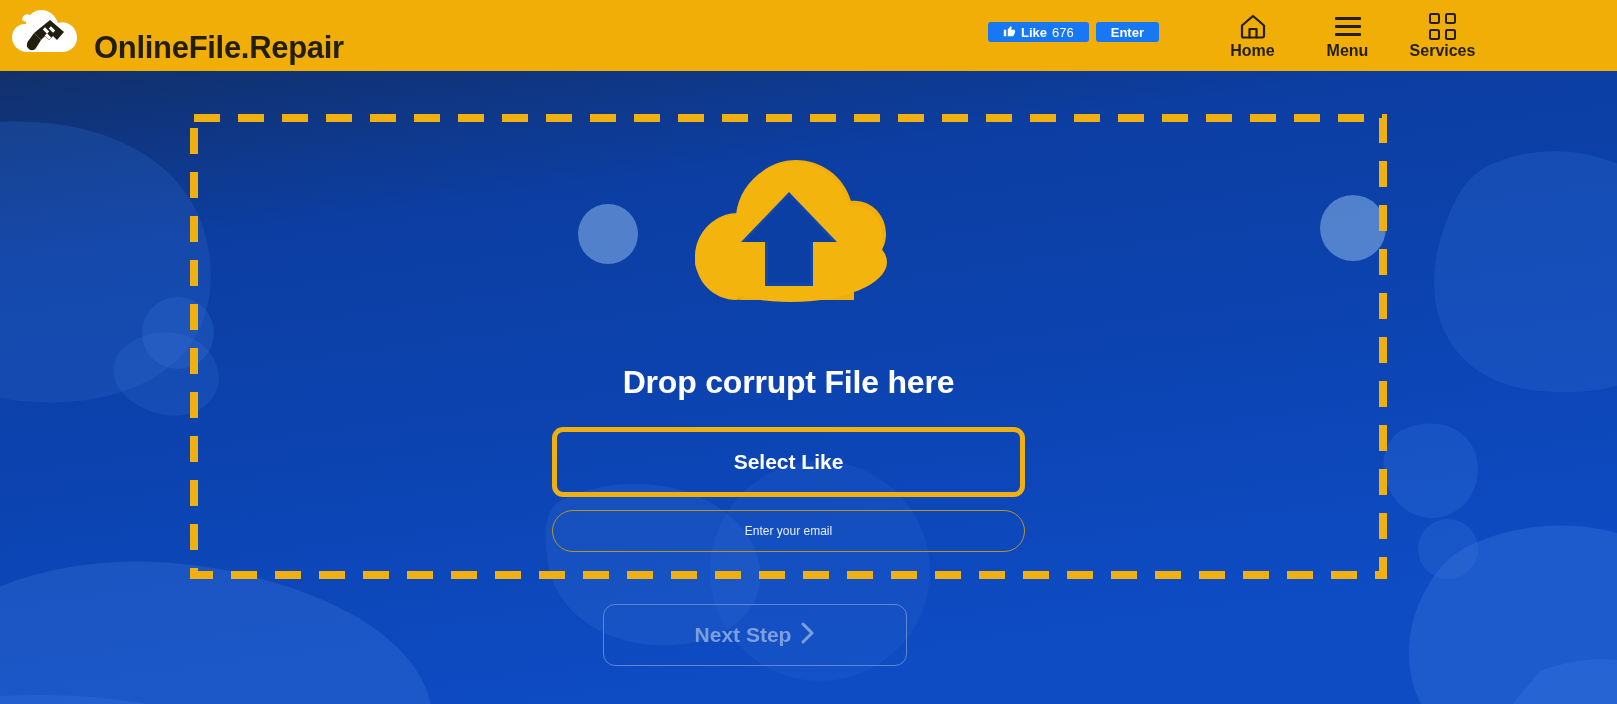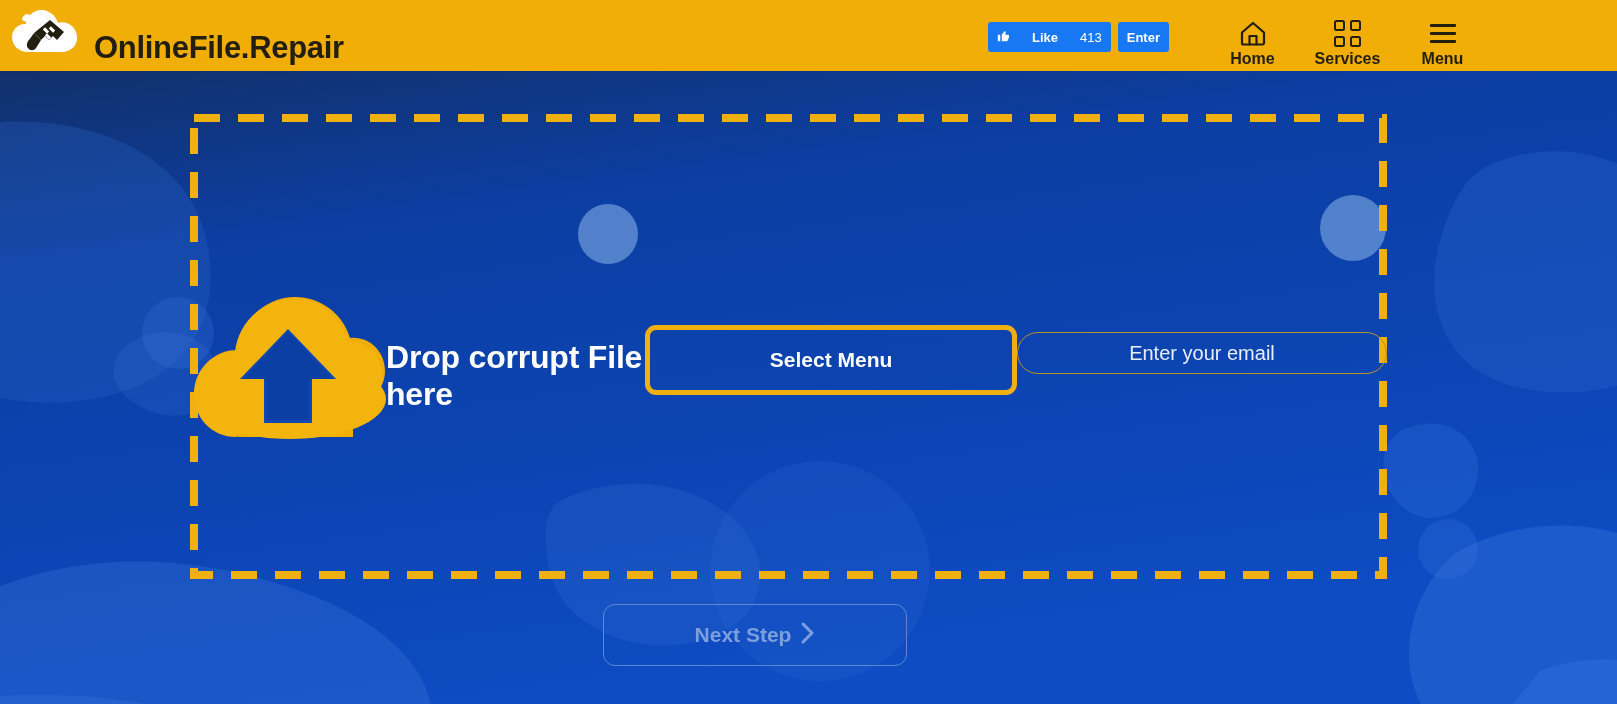--- a/index.html
+++ b/index.html
@@ -59,25 +59,25 @@
     display: flex;
     gap: 7px;
     align-items: center;
   }
   .fb-like, .fb-share {
     background: #1877f2;
     border-radius: 3px;
     color: #fff;
     font-size: 13px;
     font-weight: bold;
-    height: 30px;
-    display: flex;
-    align-items: center;
-    padding: 0 9px;
-    gap: 22px;
+    height: 20px;
+    display: flex;
+    align-items: center;
+    padding: 0 15px;
+    gap: 5px;
     cursor: pointer;
     border: none;
     font-family: "Liberation Sans", sans-serif;
   }
   .fb-like .count { font-weight: normal; }
   .thumb { display: block; }
 
   .navset {
     position: absolute;
     left: 1205px;
@@ -86,21 +86,21 @@
     display: flex;
     align-items: center;
     gap: 0px;
   }
   .nav-item {
     width: 95px;
     height: 62px;
     display: flex;
     flex-direction: column;
     align-items: center;
-    justify-content: flex-end;
+    justify-content: center;
     gap: 3px;
     cursor: pointer;
     color: #231f10;
   }
   .nav-item .nav-label {
     font-size: 16px;
     font-weight: bold;
     color: #231f10;
     line-height: 1;
   }
@@ -135,21 +135,21 @@
     width: 1197px;
     height: 465px;
     z-index: 10;
   }
   .dash-svg { position: absolute; inset: 0; }
 
   .dz-inner {
     position: absolute;
     inset: 0;
     display: flex;
-    flex-direction: row;
+    flex-direction: column;
     align-items: center;
   }
 
   .cloud-wrap { margin-top: 40px; }
 
   .drop-title {
     margin-top: 58px;
     font-size: 32px;
     font-weight: bold;
     color: #ffffff;
@@ -174,21 +174,21 @@
   }
 
   .email-input {
     margin-top: 13px;
     width: 473px;
     height: 42px;
     border: 1.5px solid #b99328;
     border-radius: 21px;
     background: transparent;
     color: #e8eef9;
-    font-size: 20px;
+    font-size: 12px;
     text-align: center;
     font-family: "Liberation Sans", sans-serif;
     outline: none;
   }
   .email-input::placeholder { color: #e8eef9; opacity: 1; }
 
   .next-step-btn {
     position: absolute;
     left: 603px;
     top: 604px;
@@ -273,60 +273,60 @@
     </div>
 
     <div class="fb-box">
       <button class="fb-like">
         <span class="thumb">
           <svg width="13" height="13" viewBox="0 0 16 16" fill="#ffffff">
             <path d="M6.5 15h5.2c.7 0 1.3-.4 1.5-1l1.6-4c.1-.2.1-.4.1-.6V8.3c0-.7-.6-1.3-1.3-1.3h-3.4l.5-2.6c.1-.4 0-.8-.3-1.1l-.9-.9L5.9 6.8V15h.6zM1 7h3v8H1z"></path>
           </svg>
         </span>
         <span>Like</span>
-        <span class="count">413</span>
+        <span class="count">676</span>
       </button>
       <button class="fb-share">
         <span>Enter</span>
       </button>
     </div>
 
     <nav class="navset">
 
       <div class="nav-item">
         <span class="nav-icon">
           <svg width="28" height="27" viewBox="0 0 28 27" fill="none" stroke="#231f10" stroke-width="2.2" stroke-linejoin="round" stroke-linecap="round">
             <path d="M3 12.5 L14 3 L25 12.5 V23 a1.5 1.5 0 0 1 -1.5 1.5 H4.5 A1.5 1.5 0 0 1 3 23 Z"></path>
             <path d="M10.5 24.5 V16 h7 v8.5"></path>
           </svg>
         </span>
         <span class="nav-label">Home</span>
       </div>
 
       <div class="nav-item">
         <span class="nav-icon">
+          <span class="burger">
+              <i></i>
+              <i></i>
+              <i></i>
+            </span>
+        </span>
+        <span class="nav-label">Menu</span>
+      </div>
+
+      <div class="nav-item">
+        <span class="nav-icon">
           <span class="grid-icon">
               <i></i>
               <i></i>
               <i></i>
               <i></i>
             </span>
         </span>
         <span class="nav-label">Services</span>
-      </div>
-
-      <div class="nav-item">
-        <span class="nav-icon">
-          <span class="burger">
-              <i></i>
-              <i></i>
-              <i></i>
-            </span>
-        </span>
-        <span class="nav-label">Menu</span>
       </div>
 
 
     </nav>
   </header>
 
   <section class="dropzone">
 
     <svg class="dash-svg" width="1197" height="465" viewBox="0 0 1197 465">
       <rect x="4" y="4" width="1189" height="457" fill="none" stroke="#f0b012" stroke-width="8" stroke-dasharray="26 18"></rect>
@@ -340,21 +340,21 @@
           <path d="M46 146 C22 146 4 127 4 103 C4 80 22 61 45 61 C48 31 73 8 103 8 C130 8 152 26 158 51 C178 50 192 65 192 84 C192 104 176 119 156 119 L46 119 Z" fill="#f4b40e"></path>
           <ellipse cx="100" cy="108" rx="96" ry="40" fill="#f4b40e"></ellipse>
           <path d="M98 38 L146 88 L122 88 L122 132 L74 132 L74 88 L50 88 Z" fill="#0e46b2"></path>
           <path d="M98 41 L142 88 L119 88 L119 129 L77 129 L77 88 L54 88 Z" fill="#0c3fa4"></path>
         </svg>
       </div>
 
       <h1 class="drop-title">Drop corrupt File here</h1>
 
       <button class="select-file-btn">
-        <span>Select Menu</span>
+        <span>Select Like</span>
       </button>
 
       <input class="email-input" type="email" placeholder="Enter your email" style="">
 
     </div>
   </section>
 
   <button class="next-step-btn">
     <span>Next Step</span>
     <span>

